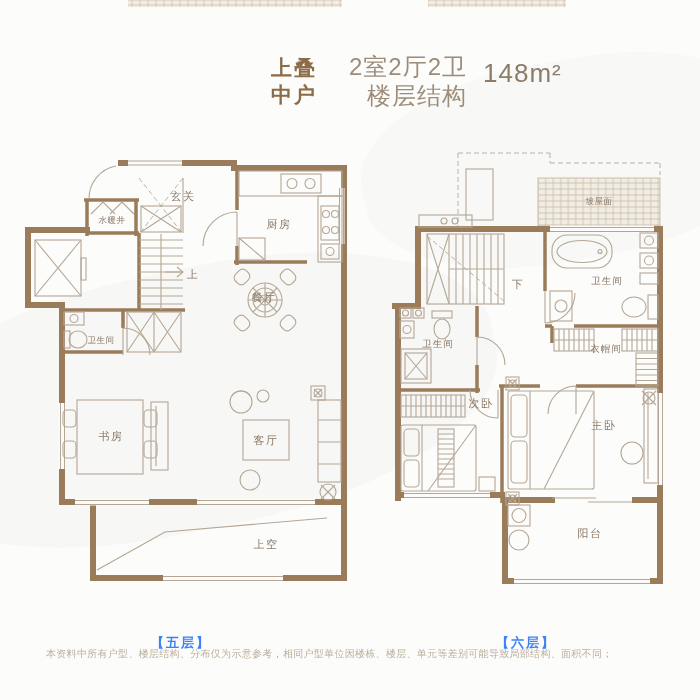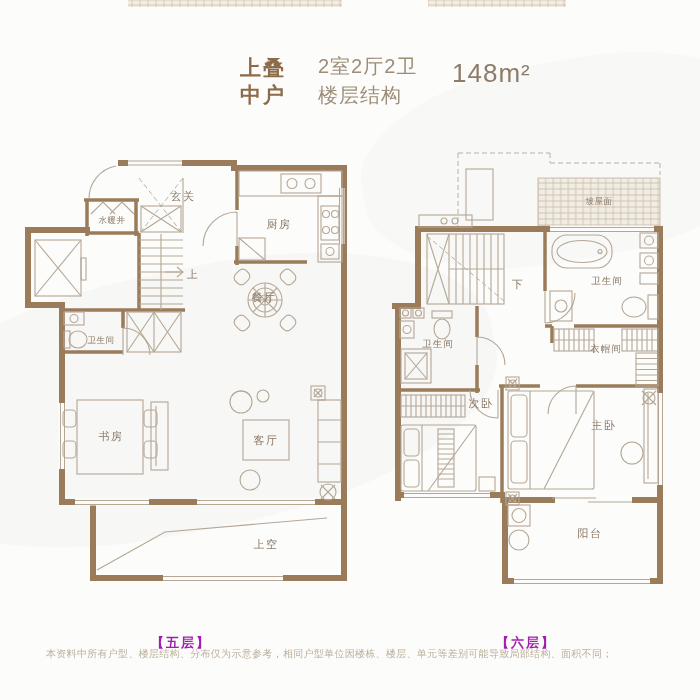--- a/index.html
+++ b/index.html
@@ -4,28 +4,28 @@
 <style>
   html,body{margin:0;padding:0;}
   body{
     width:700px;height:700px;position:relative;overflow:hidden;
     background:#fcfcfb;
     font-family:"Liberation Sans","DejaVu Sans",sans-serif;
   }
   .swoosh{position:absolute;z-index:0;pointer-events:none;}
   #sw1{top:270px;left:-120px;width:620px;height:260px;background:rgba(205,202,198,.10);transform:rotate(-12deg);border-radius:45%;}
   #sw2{top:60px;left:360px;width:420px;height:200px;background:rgba(205,202,198,.08);transform:rotate(-10deg);border-radius:45%;}
-  .hdr{position:absolute;z-index:2;}
+  .hdr{position:absolute;z-index:2;margin-left:31px;}
   #hdr-tag{left:240px;top:54px;font-size:21px;font-weight:bold;color:#8c6b49;line-height:27px;letter-spacing:2px;}
-  #hdr-spec{left:318px;top:52px;font-size:20px;color:#9d8c78;line-height:29px;letter-spacing:1px;}
+  #hdr-spec{left:318px;top:52px;font-size:24px;color:#9d8c78;line-height:29px;letter-spacing:1px;text-align:right;}
   #hdr-area{left:452px;top:58px;font-size:26px;color:#8d7c69;letter-spacing:1px;}
   .planwrap{position:absolute;z-index:1;}
   #plan5{left:15px;top:150px;}
   #plan6{left:392px;top:141px;}
-  .caption{position:absolute;z-index:2;font-size:13px;font-weight:bold;color:#a21caf;letter-spacing:2px;text-align:center;}
+  .caption{position:absolute;z-index:2;font-size:13px;font-weight:bold;color:#3b82f6;letter-spacing:2px;text-align:center;}
   #cap5{left:15px;top:634px;width:332px;}
   #cap6{left:380px;top:634px;width:292px;}
   #footer{position:absolute;z-index:2;left:46px;top:646px;width:622px;font-size:10px;color:#bcae9c;line-height:16.5px;letter-spacing:.3px;}
   
   .wall{fill:none;stroke:#9a7c5b;stroke-width:6;}
   .wall2{fill:none;stroke:#9a7c5b;stroke-width:3.5;}
   .f{fill:none;stroke:#b5a795;stroke-width:1.1;}
   .dash{fill:none;stroke:#bdb0a0;stroke-width:1;stroke-dasharray:5 3;}
   .winbg{fill:#fcfbfa;stroke:none;}
   .win{fill:none;stroke:#b5a795;stroke-width:1;}

